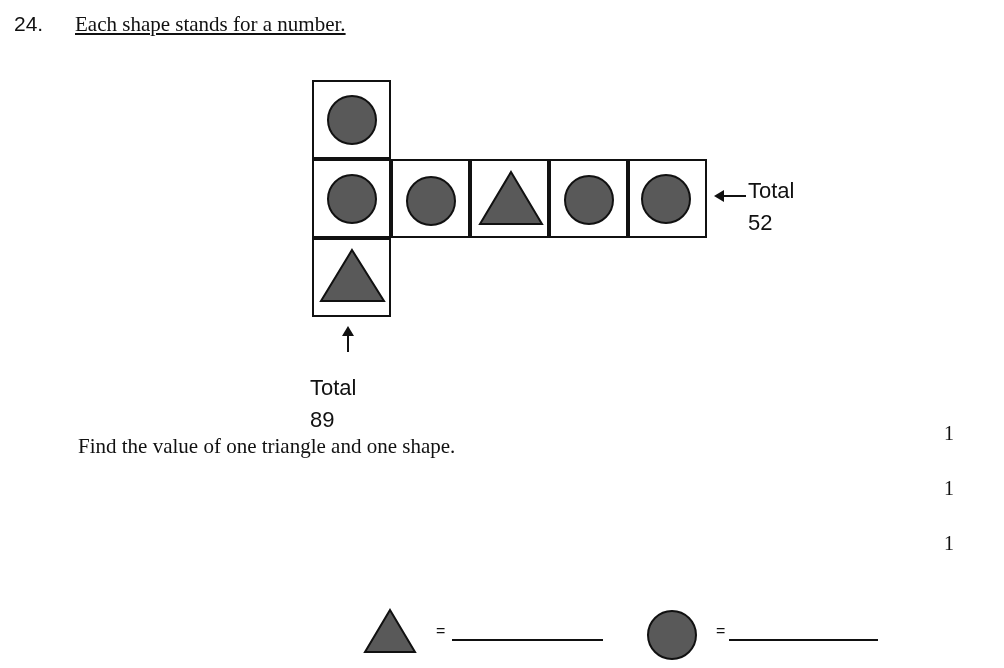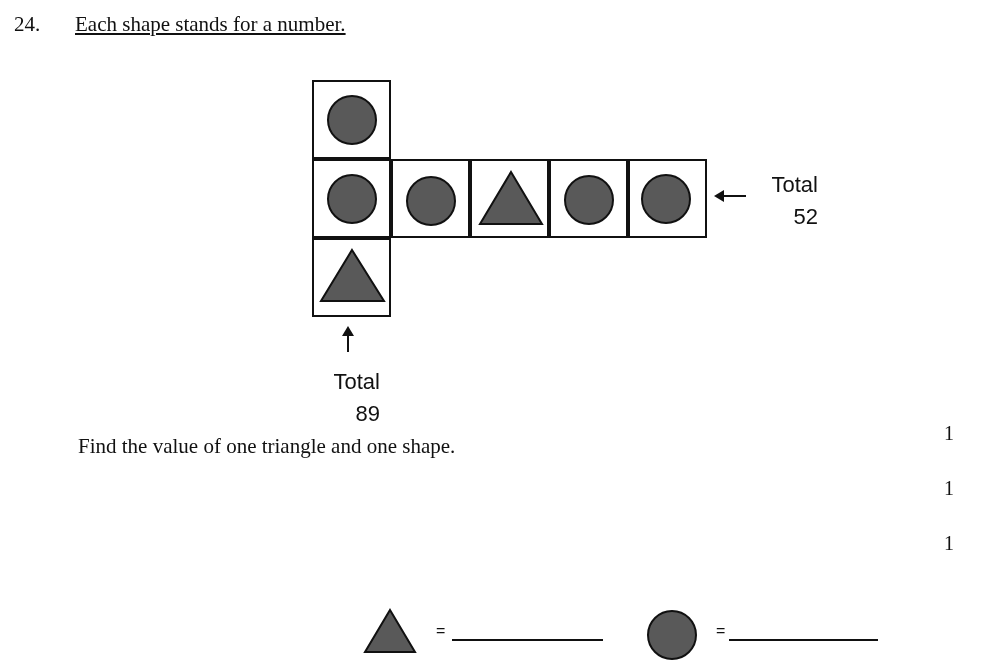--- a/index.html
+++ b/index.html
@@ -1,22 +1,22 @@
 <!DOCTYPE html>
 <html><head>
   <meta charset="utf-8">
   <style>
     html, body { margin: 0; padding: 0; background: #ffffff; }
     body { width: 1004px; height: 668px; position: relative; overflow: hidden; color: #111; }
     .abs { position: absolute; }
-    .qnum { left: 14px; top: 12px; font-size: 21px; font-family: Liberation Serif, serif; }
+    .qnum { left: 14px; top: 12px; font-size: 21px; font-family: Liberation Sans, sans-serif; }
     .qtext { left: 75px; top: 12px; font-size: 21px; font-family: "Liberation Serif", serif; text-decoration: underline; }
     .cell { position: absolute; width: 79px; height: 79px; box-sizing: border-box; border: 2px solid #111; background: #fff; }
     .cell svg { position: absolute; left: 0; top: 0; }
-    .label { font-family: "Liberation Sans", sans-serif; font-size: 22px; text-align: right; line-height: 32px; }
+    .label { font-family: "Liberation Sans", sans-serif; font-size: 22px; text-align: left; line-height: 32px; margin-top: 6px; }
     .instr { left: 78px; top: 434px; font-size: 21px; font-family: "Liberation Serif", serif; }
     .mark { left: 944px; font-size: 20px; font-family: "Liberation Serif", serif; }
     .answer-line { position: absolute; height: 0; border-top: 2px solid #111; }
     .eq { position: absolute; font-size: 16px; font-family: "Liberation Sans", sans-serif; }
   </style>
 </head>
 <body>
 
 <div class="abs qnum">24.</div>
 <div class="abs qtext">Each shape stands for a number.</div>

